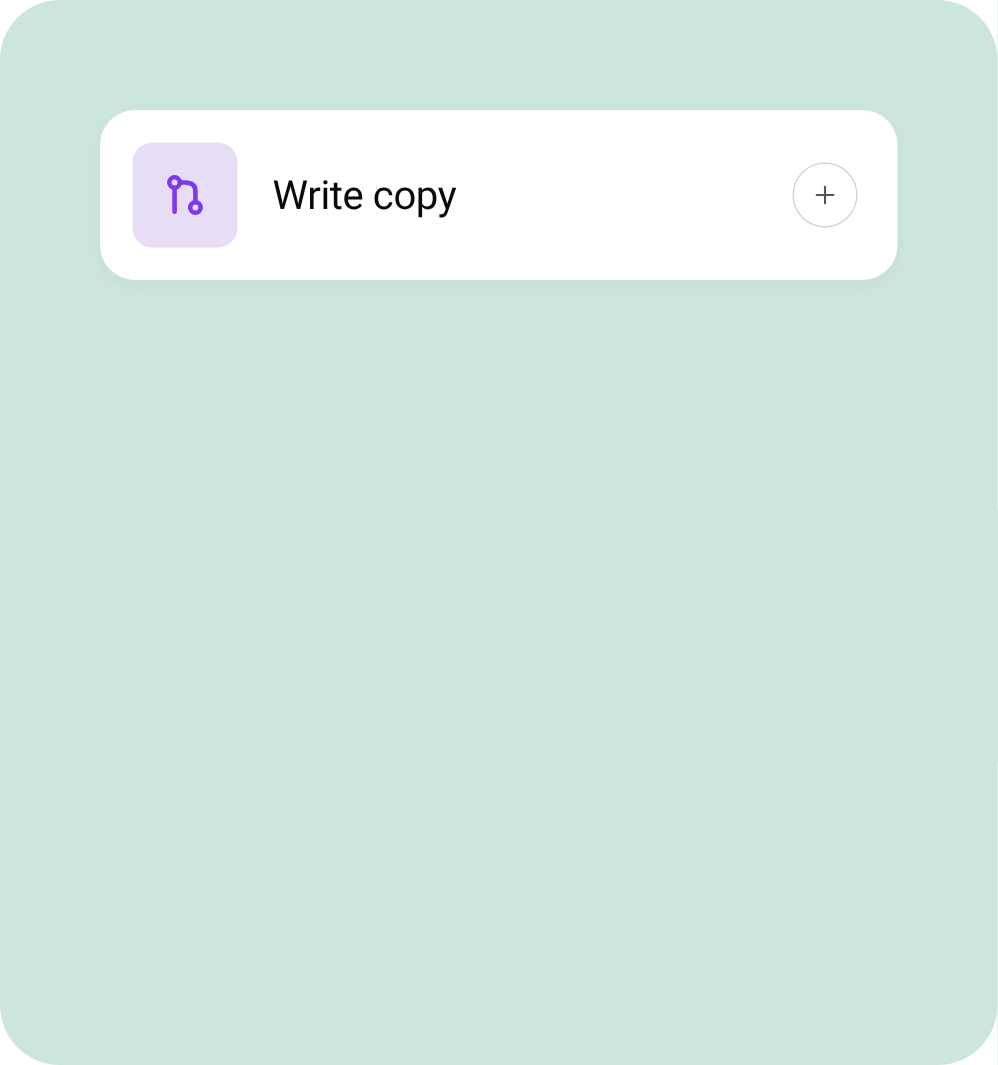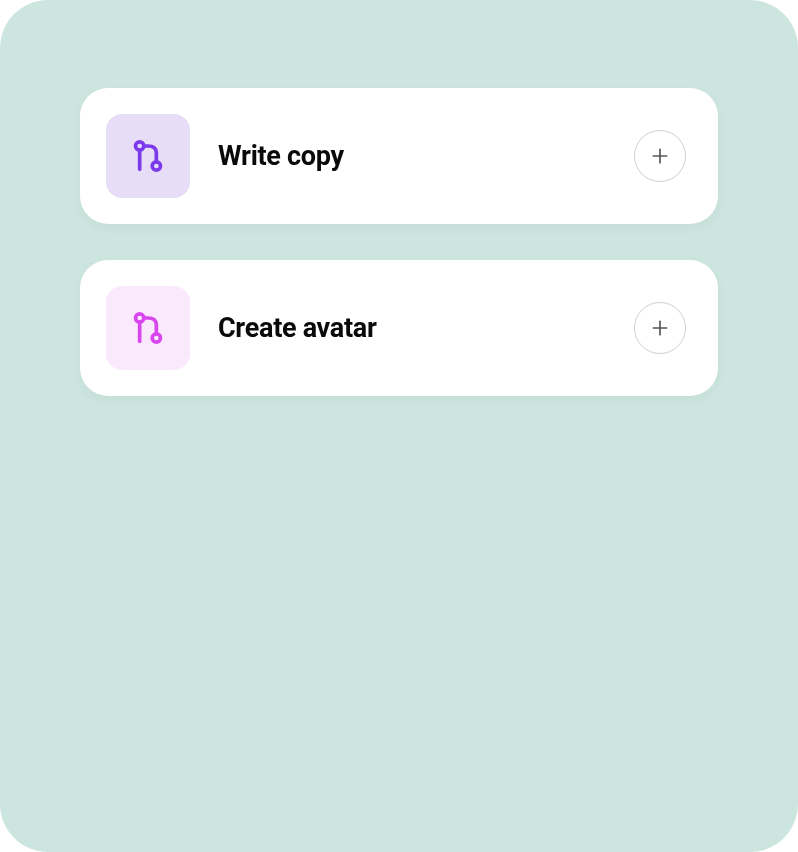--- a/index.html
+++ b/index.html
@@ -43,22 +43,22 @@
       align-items: center;
       justify-content: center;
       flex-shrink: 0;
     }
     .icon-box svg {
       width: 40px;
       height: 40px;
     }
     .card-label {
       flex: 1;
-      font-size: 27px;
-      font-weight: 700;
+      font-size: 32px;
+      font-weight: 400;
       color: #0a0a0a;
       letter-spacing: -0.3px;
     }
     .add-button {
       width: 52px;
       height: 52px;
       border-radius: 50%;
       border: 1.5px solid #d0d0d0;
       background: #ffffff;
       display: flex;
@@ -89,32 +89,15 @@
     <div class="card-label">Write copy</div>
     <button class="add-button">
       <svg viewBox="0 0 24 24" fill="none" stroke="#555555" stroke-width="2" stroke-linecap="round">
         <path d="M12 4 L12 20"></path>
         <path d="M4 12 L20 12"></path>
       </svg>
     </button>
   </div>
 
 
-  <div class="card">
-    <div class="icon-box" style="background:#fae8fc">
-      <svg viewBox="0 0 24 24" fill="none" stroke-width="2.2" stroke-linecap="round" stroke-linejoin="round" stroke="#d946ef">
-        <circle cx="7" cy="6" r="2.5"></circle>
-        <circle cx="17" cy="18" r="2.5"></circle>
-        <path d="M7 8.5 L7 20"></path>
-        <path d="M17 15.5 L17 10 C17 7 15 6 12 6 L10 6"></path>
-      </svg>
-    </div>
-    <div class="card-label">Create avatar</div>
-    <button class="add-button">
-      <svg viewBox="0 0 24 24" fill="none" stroke="#555555" stroke-width="2" stroke-linecap="round">
-        <path d="M12 4 L12 20"></path>
-        <path d="M4 12 L20 12"></path>
-      </svg>
-    </button>
-  </div>
 
 
 </div>
 
 </body></html>

